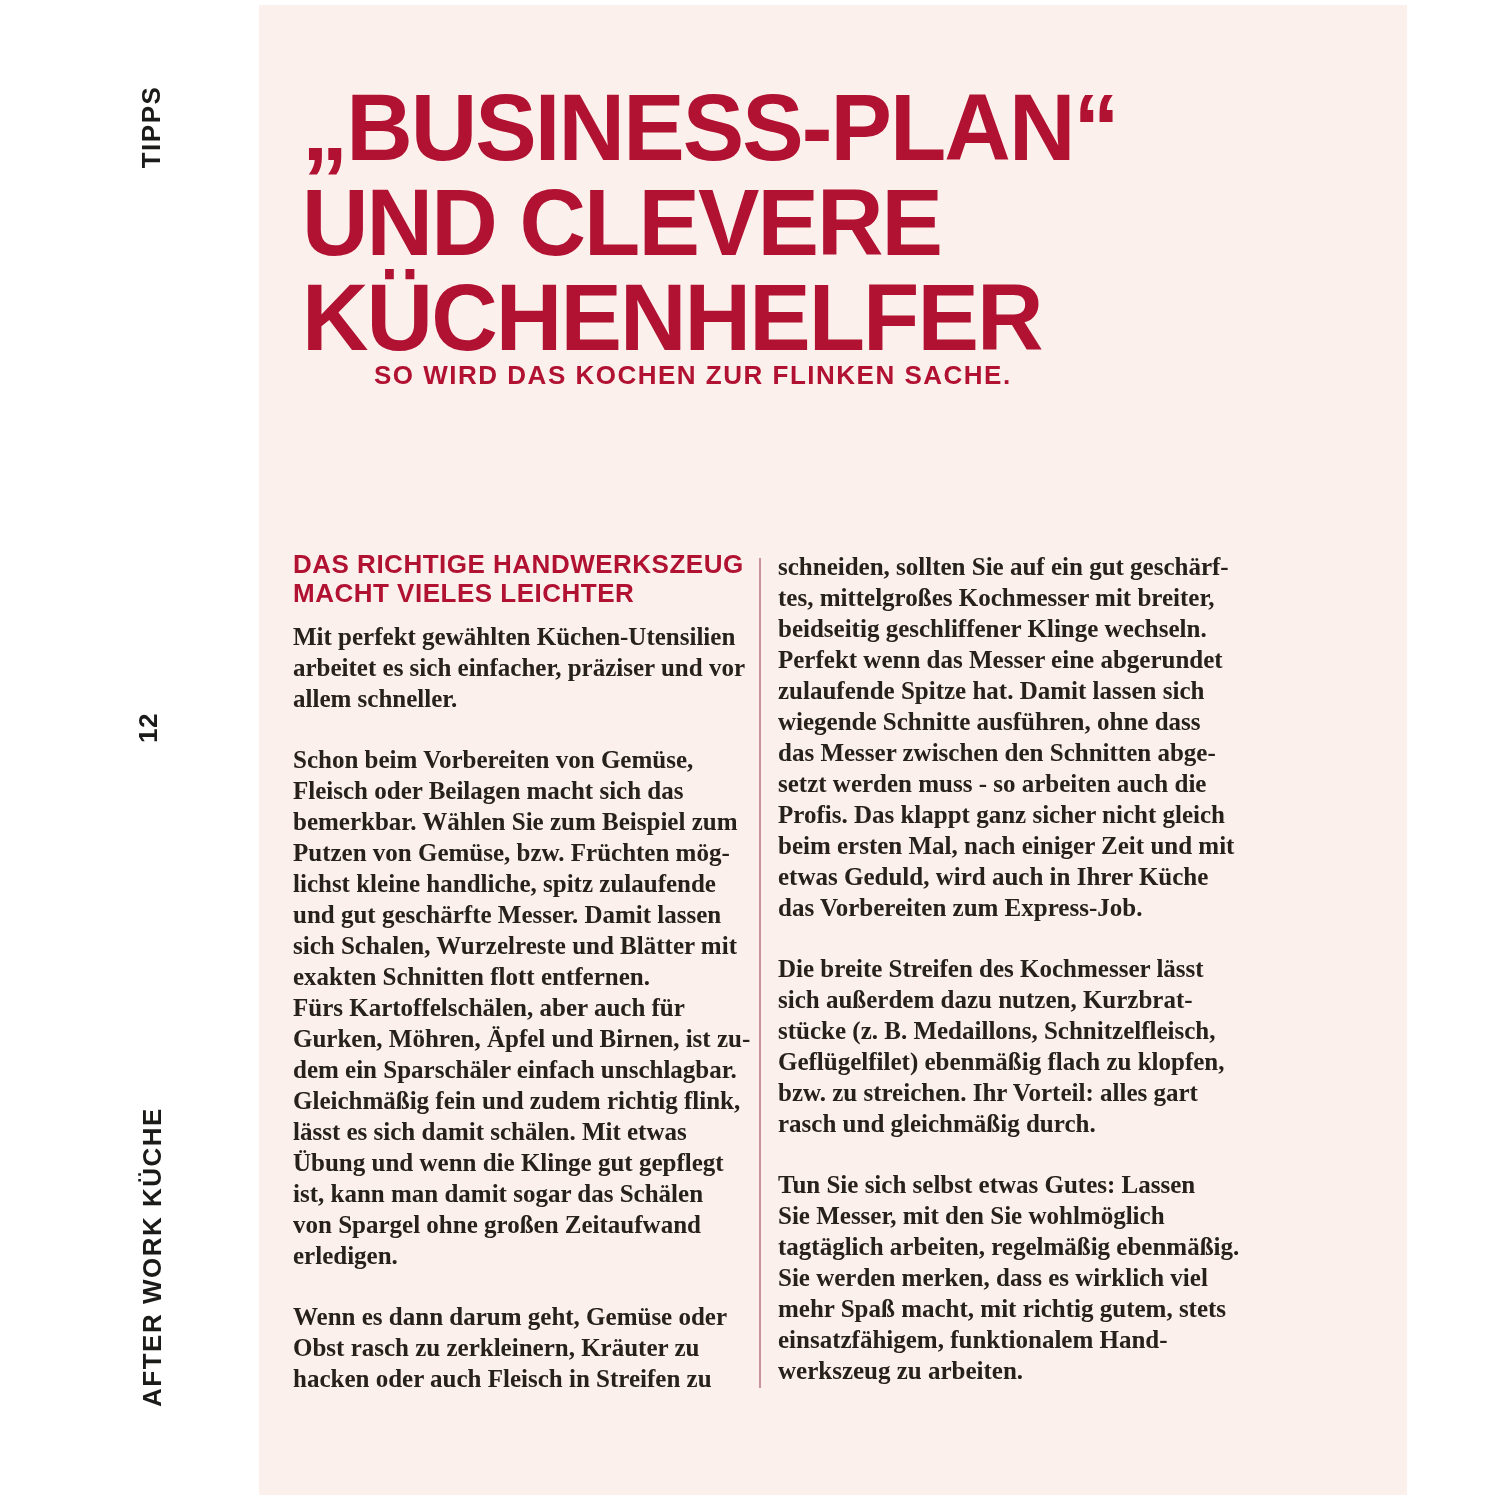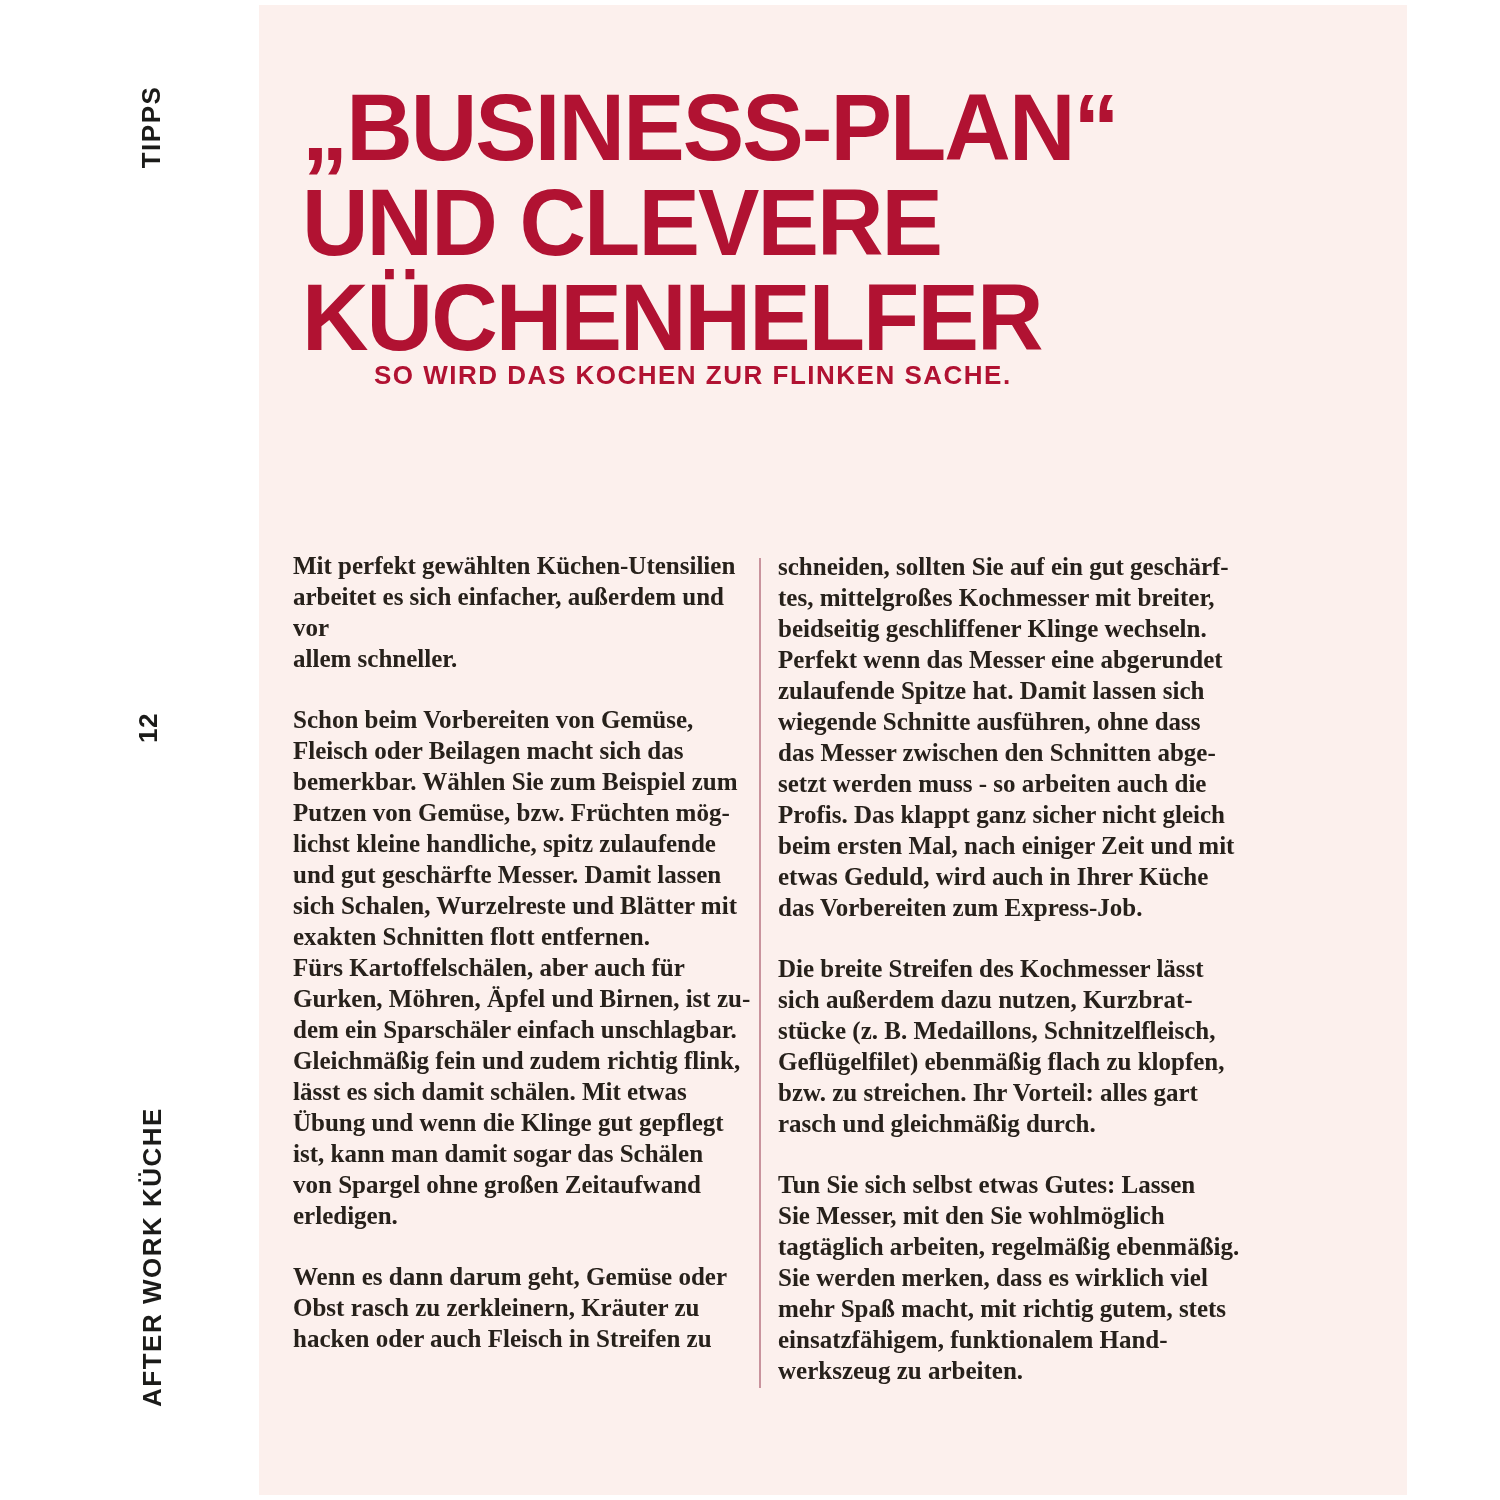--- a/index.html
+++ b/index.html
@@ -97,23 +97,27 @@
 
   <h1 class="title">
     <span class="title-line">„BUSINESS-PLAN“</span>
     <span class="title-line">UND CLEVERE</span>
     <span class="title-line">KÜCHENHELFER</span>
   </h1>
 
   <div class="subtitle">SO WIRD DAS KOCHEN ZUR FLINKEN SACHE.</div>
 
   <div class="col col-left">
+    <h2 class="col-heading">
+      <span>DAS RICHTIGE HANDWERKSZEUG</span>
+      <span>MACHT VIELES LEICHTER</span>
+    </h2>
     <div>
         <p class="body-par">Mit perfekt gewählten Küchen-Utensilien
-arbeitet es sich einfacher, außerdem und vor
+arbeitet es sich einfacher, präziser und vor
 allem schneller.</p>
         <p class="body-par">Schon beim Vorbereiten von Gemüse,
 Fleisch oder Beilagen macht sich das
 bemerkbar. Wählen Sie zum Beispiel zum
 Putzen von Gemüse, bzw.  Früchten mög-
 lichst kleine handliche, spitz zulaufende
 und gut geschärfte Messer. Damit lassen
 sich Schalen, Wurzelreste und Blätter mit
 exakten Schnitten flott entfernen.
 Fürs Kartoffelschälen, aber auch für

